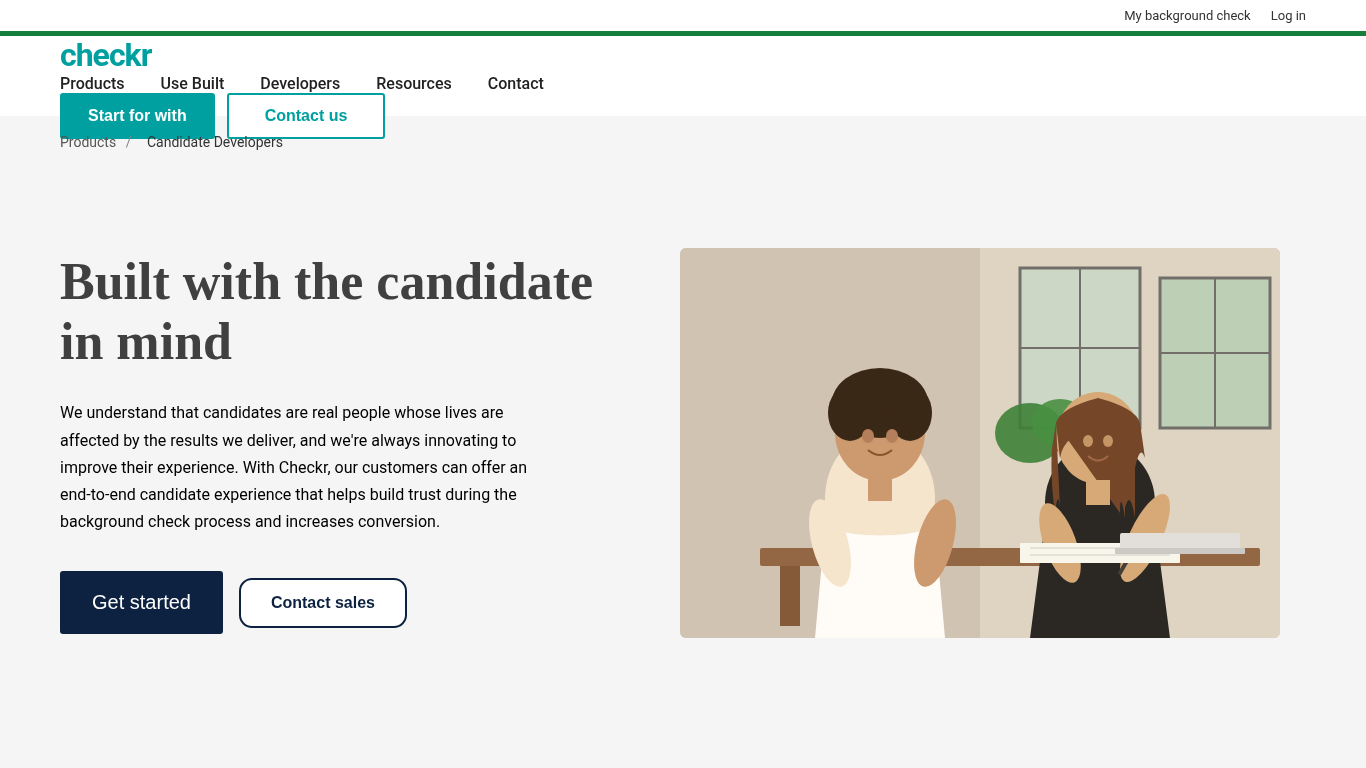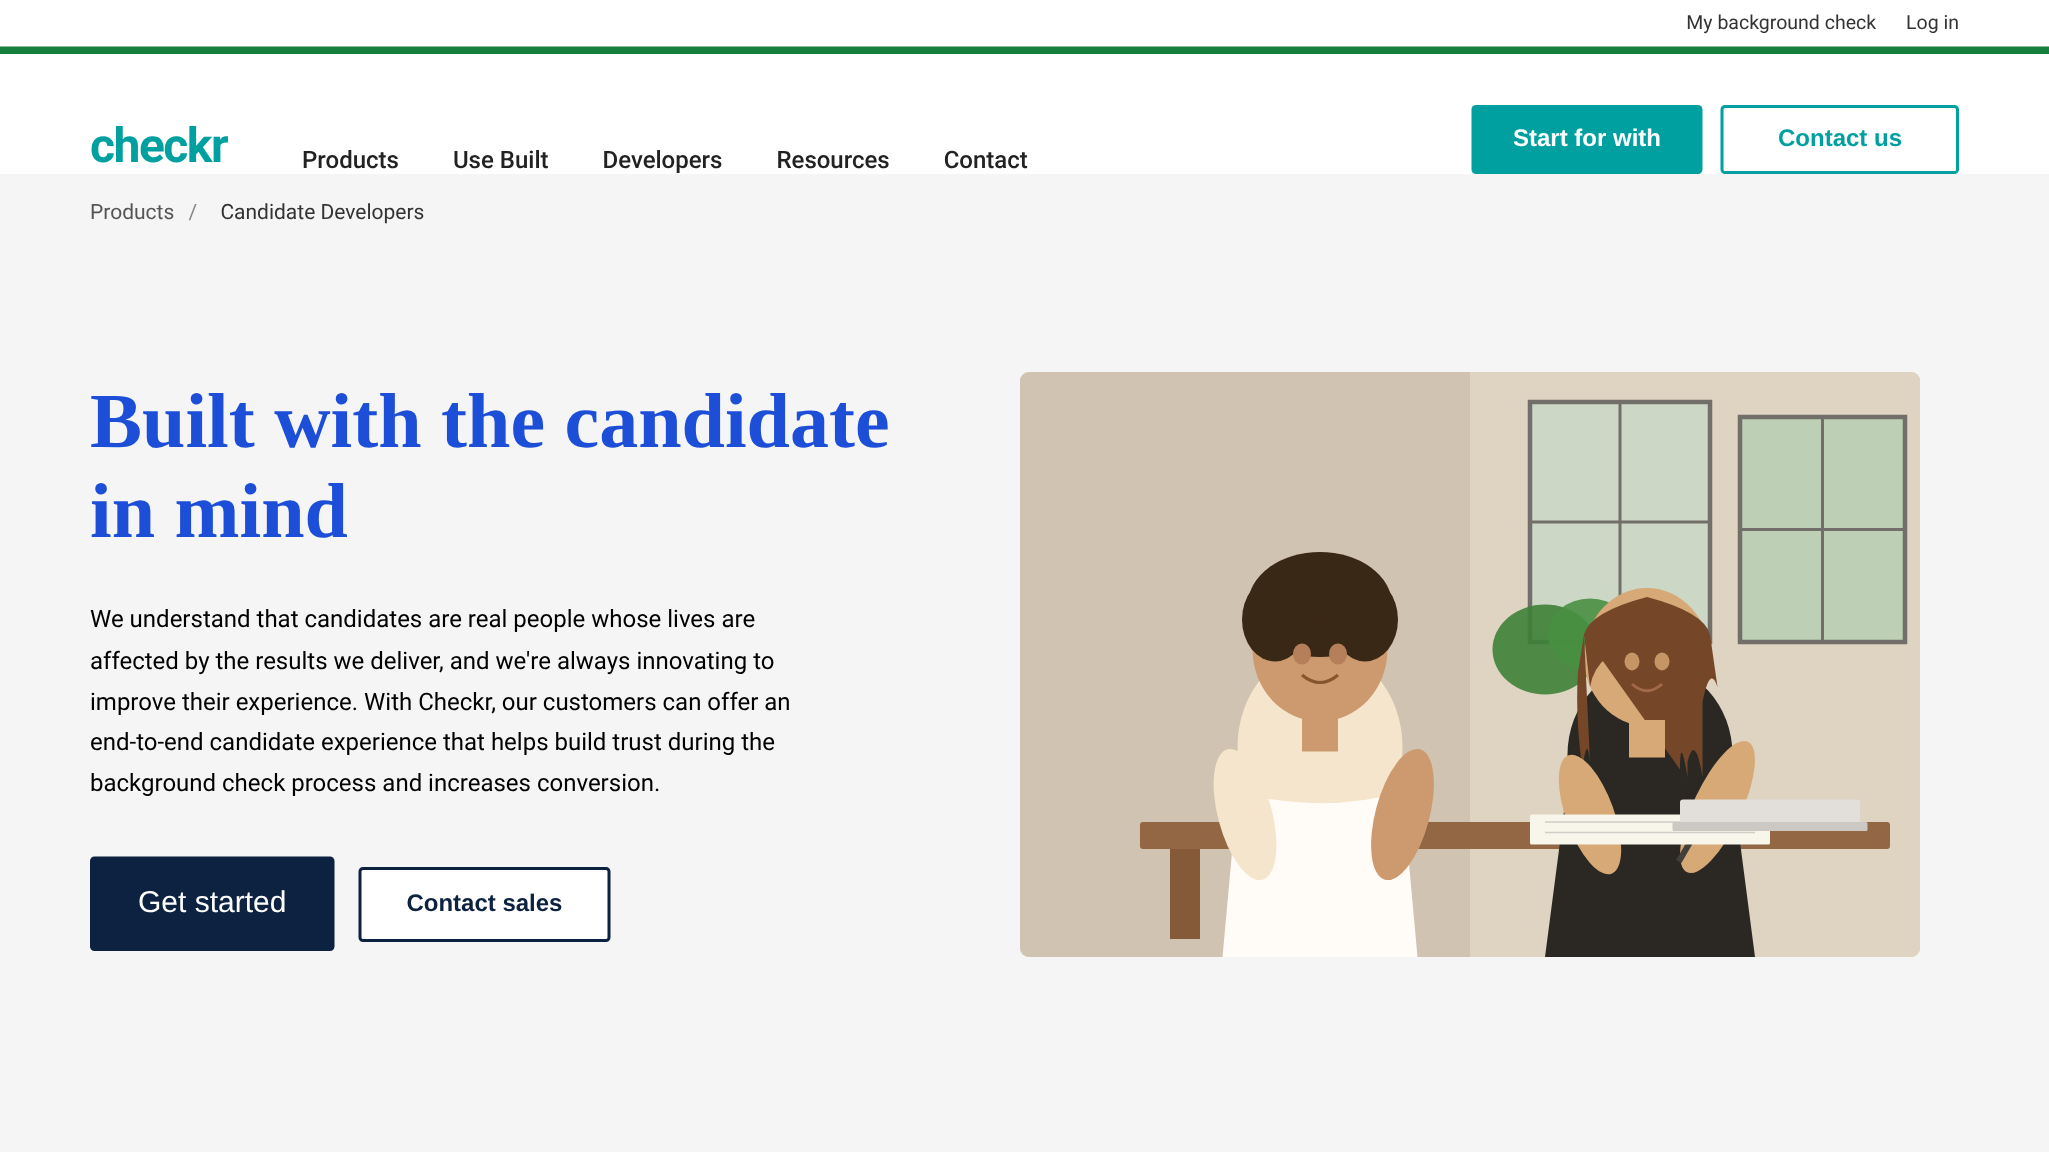--- a/index.html
+++ b/index.html
@@ -25,25 +25,26 @@
 
     .utility-bar a {
       font-size: 13px;
       color: #333;
       text-decoration: none;
     }
 
     
     .navbar {
       display: flex;
-      align-items: flex-end;
+      align-items: flex-start;
       padding: 0 60px;
       background: #fff;
       height: 80px;
       box-shadow: 0 1px 4px rgba(0,0,0,0.08);
+      flex-direction: column;
     }
 
     .logo {
       display: flex;
       align-items: center;
       margin-right: 50px;
       text-decoration: none;
     }
 
     .logo-text {
@@ -128,21 +129,21 @@
     }
 
     .hero-content {
       flex: 1;
       max-width: 560px;
     }
 
     .hero-title {
       font-size: 52px;
       font-weight: 800;
-      color: #1d4ed8;
+      color: #404040;
       line-height: 1.15;
       margin-bottom: 28px;
       font-family: Georgia, 'Times New Roman', serif;
     }
 
     .hero-description {
       font-size: 16px;
       color: #000000;
       line-height: 1.7;
       margin-bottom: 36px;
@@ -167,21 +168,21 @@
     }
 
     .btn-contact-sales {
       background: #fff;
       color: #0d2240;
       border: 2px solid #0d2240;
       padding: 14px 30px;
       font-size: 16px;
       font-weight: 600;
       cursor: pointer;
-      border-radius: 3px;
+      border-radius: 13px;
     }
 
     
     .hero-image-wrapper {
       flex: 0 0 600px;
       height: 390px;
       border-radius: 6px;
       overflow: hidden;
       position: relative;
     }

